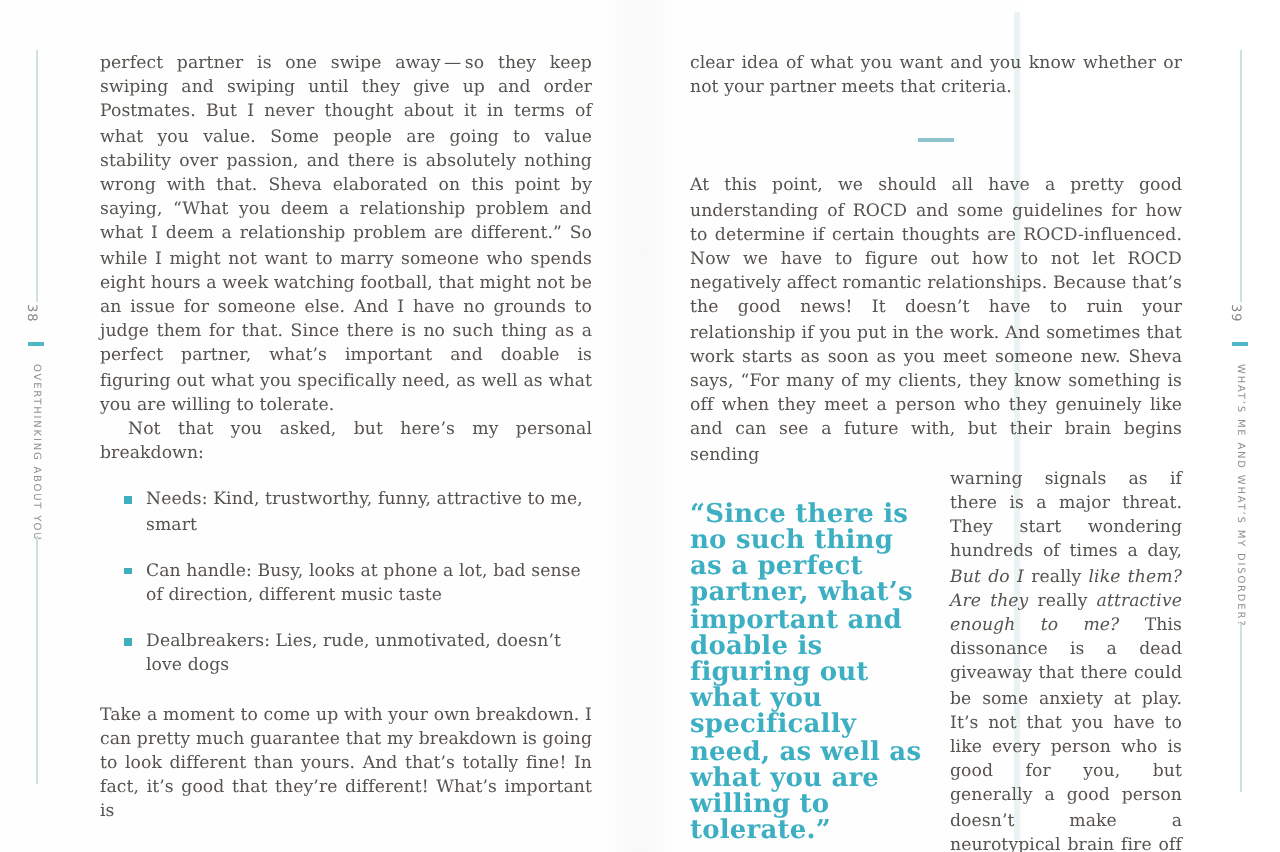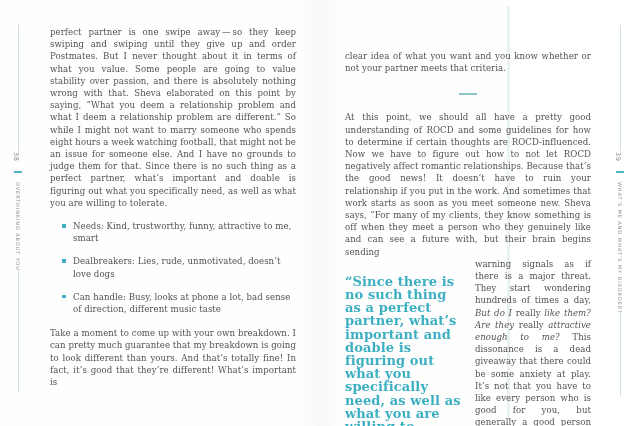--- a/index.html
+++ b/index.html
@@ -10,21 +10,21 @@
           background:linear-gradient(90deg,rgba(0,0,0,0) 0%,rgba(90,110,115,0.04) 50%,rgba(0,0,0,0) 100%);}
   .page-edge-right{position:absolute;right:2px;top:6px;width:3px;height:414px;background:#eaf2f4;}
 
   
   .col{position:absolute;width:246px;font-size:8.6px;line-height:12.2px;color:#56524e;
        text-align:justify;letter-spacing:0.05px;}
   .col-left{left:50px;top:26px;}
   .col-right{left:345px;top:26px;}
   .col p{margin:0;}
   p.indent{text-indent:14px;}
-  p.short-last{text-align-last:left;margin-top:24px;}
+  p.short-last{text-align-last:left;}
 
   
   ul.bullets{list-style:none;margin:11px 0 12px 0;padding:0 0 0 12px;}
   ul.bullets li{position:relative;padding-left:11px;margin-bottom:11px;text-align:left;}
   ul.bullets li:last-child{margin-bottom:0;}
   .bullet-sq{position:absolute;left:0;top:4px;width:3.5px;height:3.5px;background:#3fafc0;}
 
   
   .divider{width:18px;height:2px;background:#8fc3cc;margin:19px auto 16px auto;}
   .wrap-row{display:flex;margin-top:0;}
@@ -58,32 +58,33 @@
   <div class="mrule" style="left:18px;top:268px;height:124px;"></div>
 
   <div class="mrule" style="left:620px;top:25px;height:126px;"></div>
   <div class="pagenum" style="left:614px;top:152px;">39</div>
   <div class="mdash" style="left:616px;top:171px;"></div>
   <div class="runtitle" style="left:617px;top:182px;">WHAT’S ME AND WHAT’S MY DISORDER?</div>
   <div class="mrule" style="left:620px;top:312px;height:84px;"></div>
 
   <div class="col col-left">
     <p>perfect partner is one swipe away — so they keep swiping and swiping until they give up and order Postmates. But I never thought about it in terms of what you value. Some people are going to value stability over passion, and there is absolutely nothing wrong with that. Sheva elaborated on this point by saying, “What you deem a relationship problem and what I deem a relationship problem are different.” So while I might not want to marry someone who spends eight hours a week watching football, that might not be an issue for someone else. And I have no grounds to judge them for that. Since there is no such thing as a perfect partner, what’s important and doable is figuring out what you specifically need, as well as what you are willing to tolerate.</p>
+    <p class="indent short-last">Not that you asked, but here’s my personal breakdown:</p>
     <ul class="bullets">
       <li>
         <span class="bullet-sq"></span>
         <span>Needs: Kind, trustworthy, funny, attractive to me, smart</span>
       </li>
       <li>
         <span class="bullet-sq"></span>
-        <span>Dealbreakers: Lies, rude, unmotivated, doesn’t love dogs</span>
+        <span>Can handle: Busy, looks at phone a lot, bad sense of direction, different music taste</span>
       </li>
       <li>
         <span class="bullet-sq"></span>
-        <span>Can handle: Busy, looks at phone a lot, bad sense of direction, different music taste</span>
+        <span>Dealbreakers: Lies, rude, unmotivated, doesn’t love dogs</span>
       </li>
     </ul>
     <p><span>Take a moment to come up with your own breakdown. I can pretty much guarantee that my breakdown is going to look different than yours. And that’s totally fine! In fact, it’s good that they’re different! What’s important is </span></p>
   </div>
 
   <div class="col col-right">
     <p class="short-last">clear idea of what you want and you know whether or not your partner meets that criteria.</p>
     <div class="divider"></div>
     <p>At this point, we should all have a pretty good understanding of ROCD and some guidelines for how to determine if certain thoughts are ROCD-influenced. Now we have to figure out how to not let ROCD negatively affect romantic relationships. Because that’s the good news! It doesn’t have to ruin your relationship if you put in the work. And sometimes that work starts as soon as you meet someone new. Sheva says, “For many of my clients, they know something is off when they meet a person who they genuinely like and can see a future with, but their brain begins sending</p>
     <div class="wrap-row">

